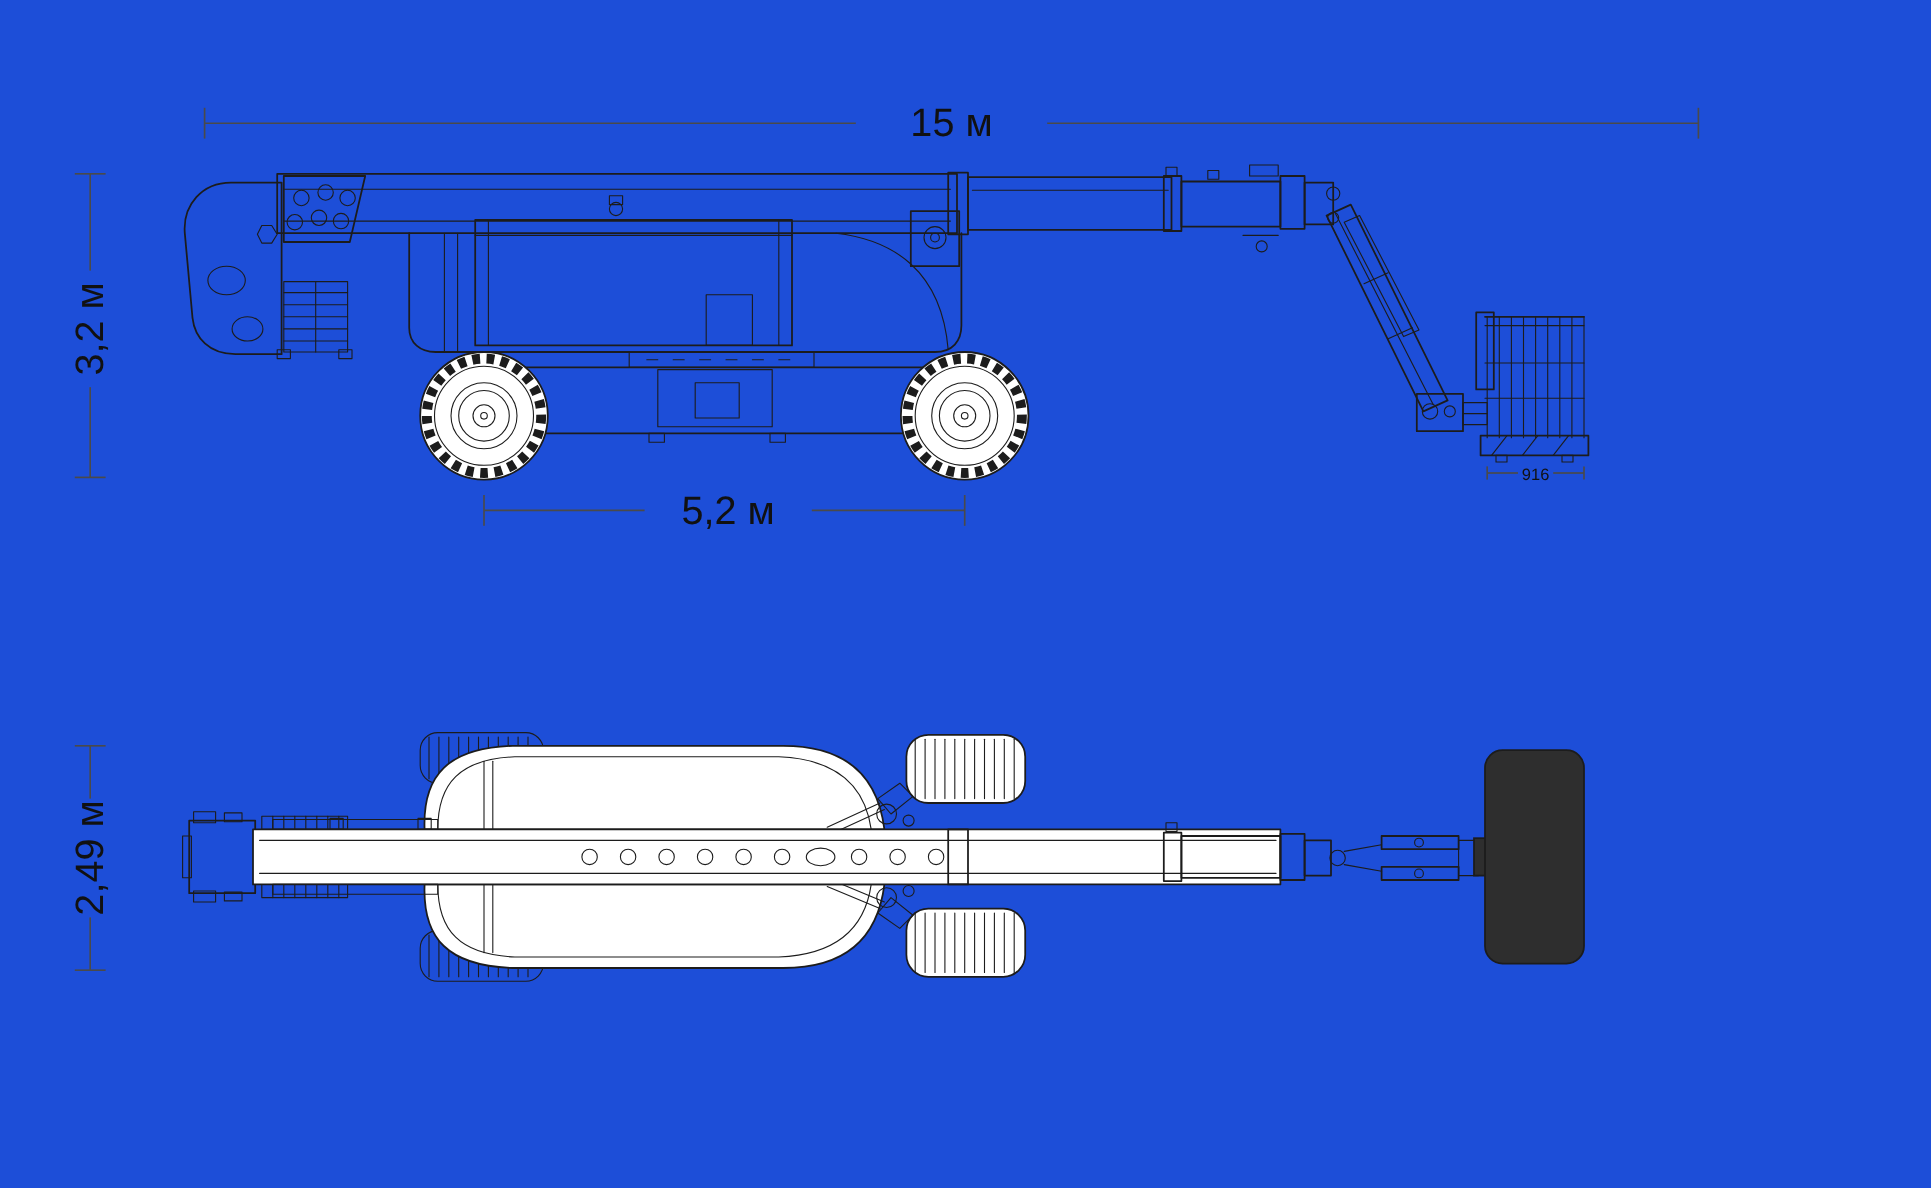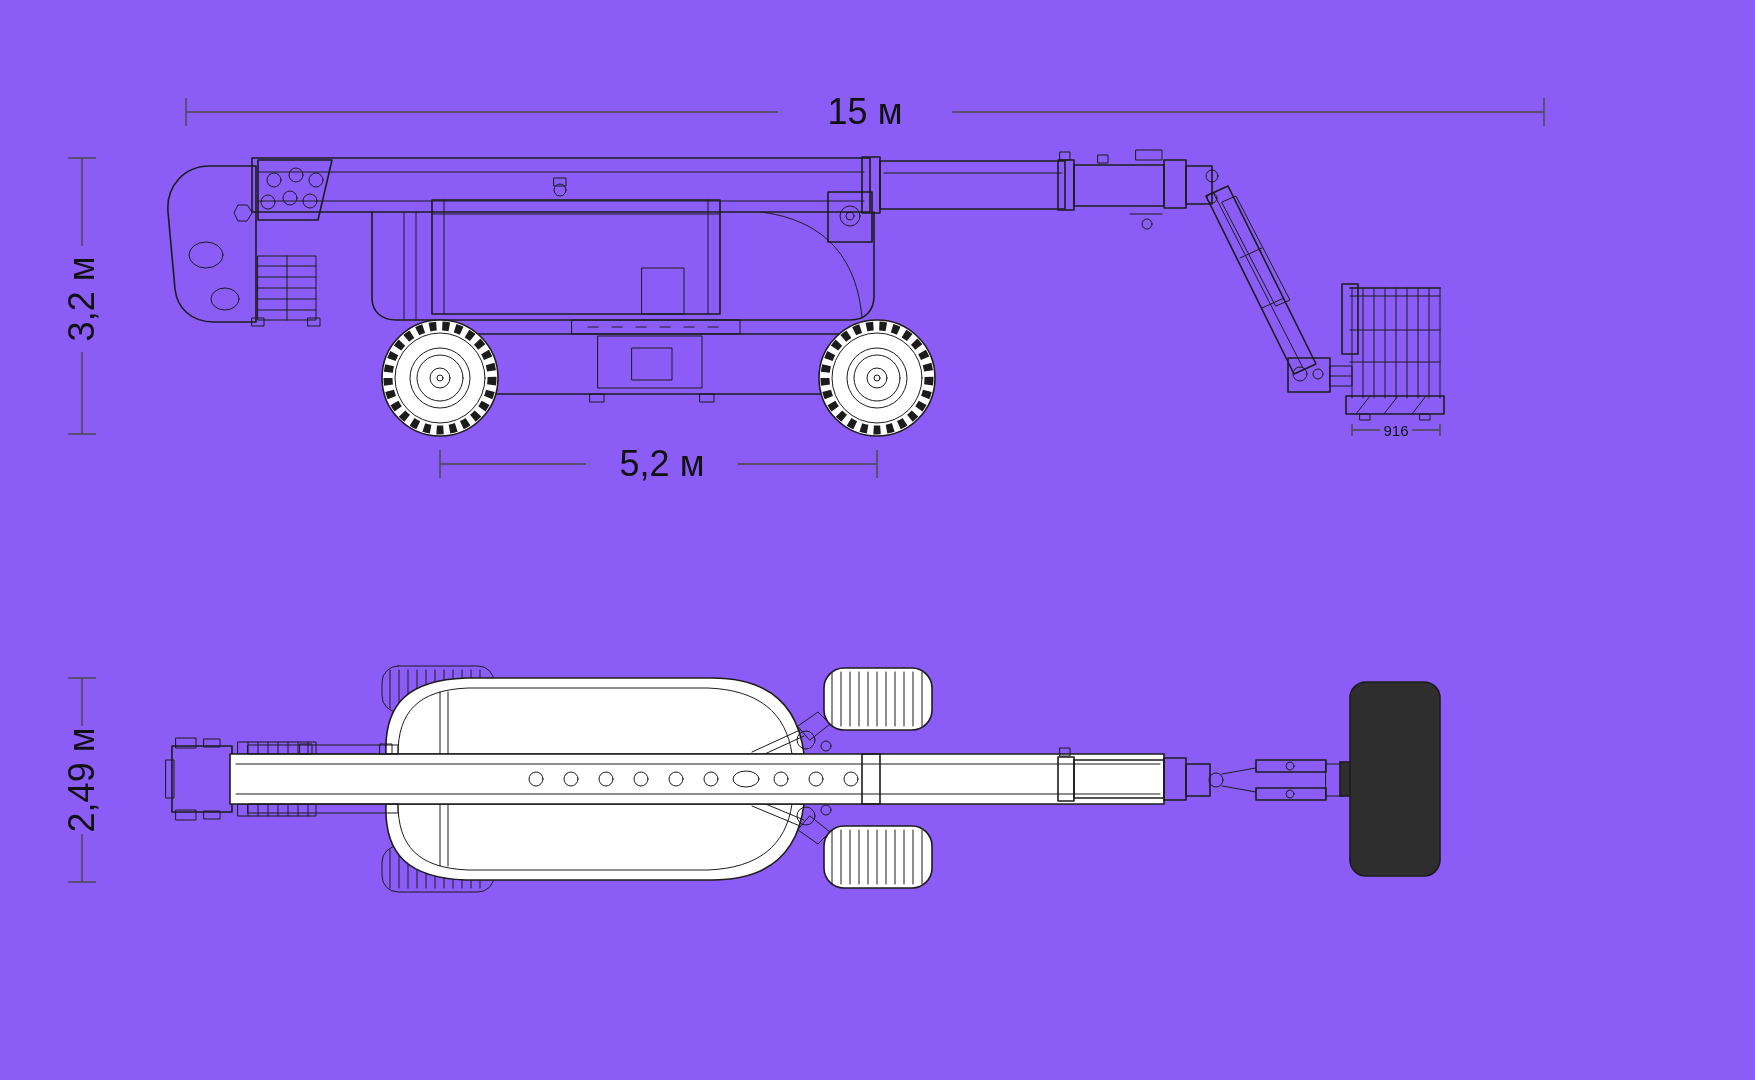--- a/index.html
+++ b/index.html
@@ -1,16 +1,16 @@
 <!DOCTYPE html>
 <html><head>
 <meta charset="utf-8">
 <style>
   html,body{margin:0;padding:0;background:#ffffff;}
-  .canvas{position:relative;width:1755px;height:1080px;background:#8b5cf6;overflow:hidden;
+  .canvas{position:relative;width:1755px;height:1080px;background:#1d4ed8;overflow:hidden;
           font-family:"Liberation Sans",sans-serif;}
   svg{position:absolute;left:0;top:0;}
   .ln   {fill:none;stroke:#1c1c1c;stroke-width:1.6;stroke-linejoin:round;stroke-linecap:round;}
   .ln2  {fill:none;stroke:#1c1c1c;stroke-width:1;stroke-linejoin:round;stroke-linecap:round;}
   .fw   {fill:#ffffff;stroke:#1c1c1c;stroke-width:1.6;stroke-linejoin:round;}
   .fw2  {fill:#ffffff;stroke:#1c1c1c;stroke-width:1;stroke-linejoin:round;}
   .tread{fill:none;stroke:#1c1c1c;stroke-width:9;stroke-dasharray:7 6;}
   .dim-g line{stroke:#4a4a4a;stroke-width:1.5;stroke-linecap:butt;}
   .dimtext{font-family:"Liberation Sans",sans-serif;font-size:36px;fill:#111111;}
   .smtext {font-family:"Liberation Sans",sans-serif;font-size:15px;fill:#111111;}

